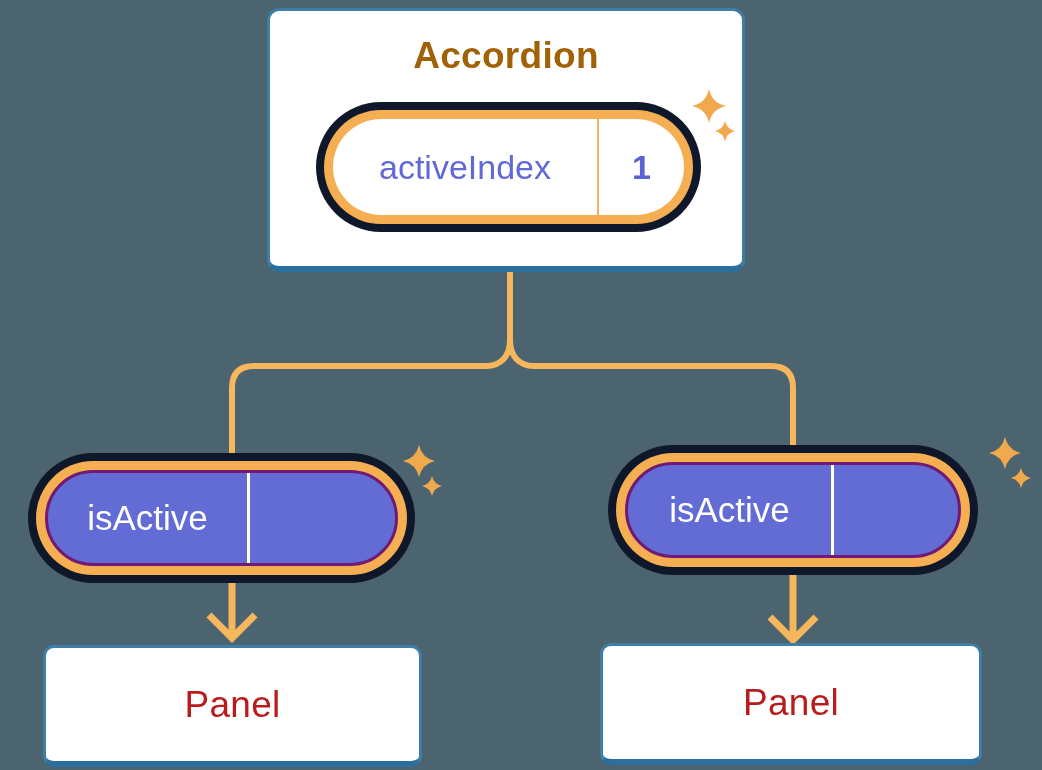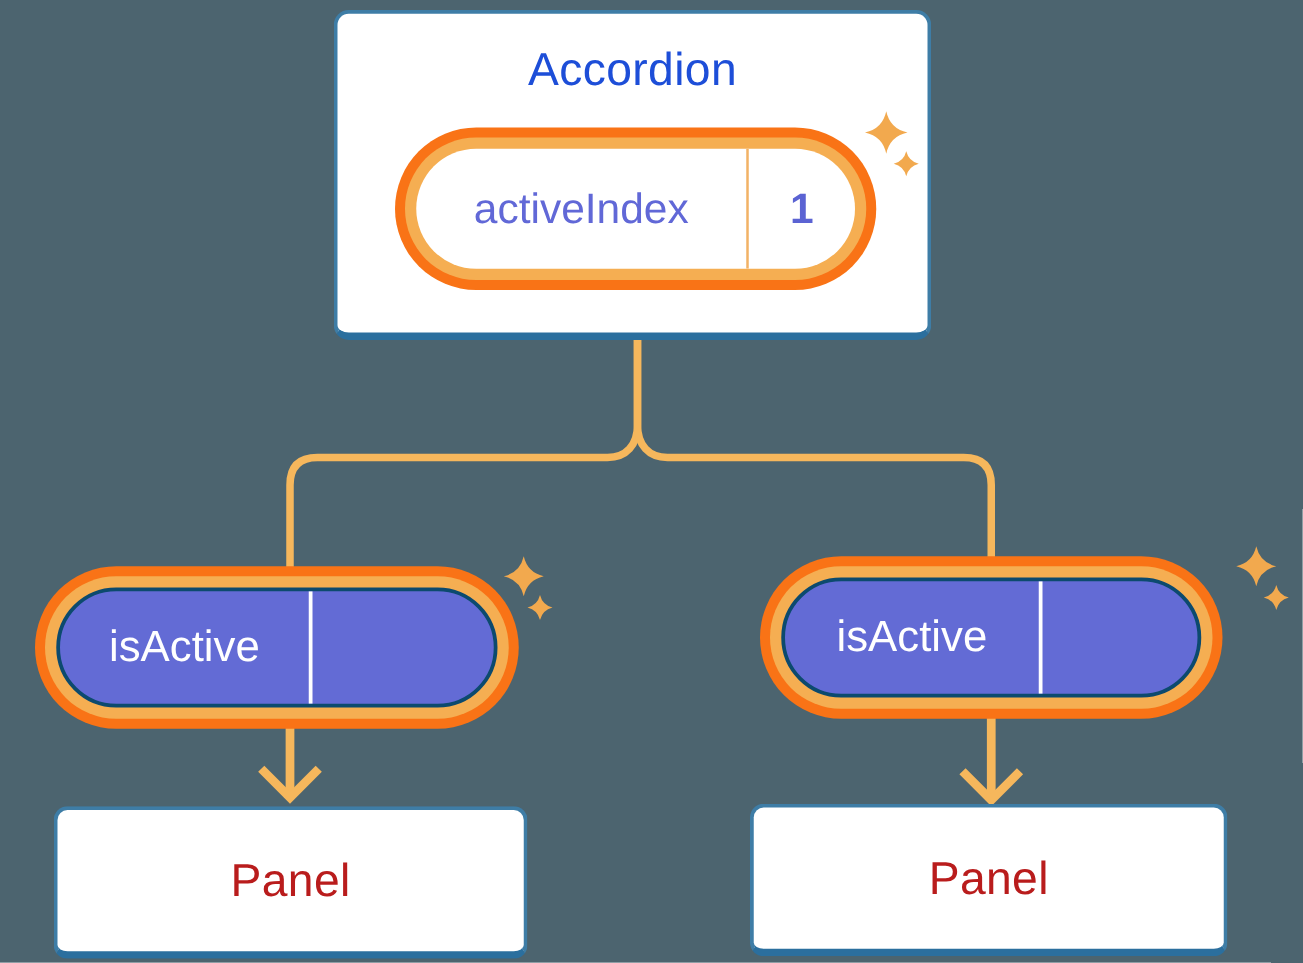--- a/index.html
+++ b/index.html
@@ -14,42 +14,42 @@
   .box {
     position:absolute; box-sizing:border-box; background:#FFFFFF;
     border:3px solid #3E7DA6; border-bottom:6px solid #2B6F9E; border-radius:12px;
   }
   .root-card { left:267px; top:8px; width:478px; height:264px; }
   .panel-left  { left:43px;  top:645px; width:379px; height:122px; border-radius:11px; }
   .panel-right { left:600px; top:643px; width:382px; height:122px; border-radius:11px; }
 
   .card-title {
     margin-top:24px; text-align:center;
-    font-size:37px; font-weight:400; color:#1d4ed8; letter-spacing:0.3px;
+    font-size:37px; font-weight:700; color:#a16207; letter-spacing:0.3px;
   }
   .panel-label {
     width:100%; height:100%; display:flex; align-items:center; justify-content:center;
     font-size:37px; font-weight:400; color:#b91c1c; letter-spacing:0.3px;
   }
 
   
   .pill-outer {
     position:absolute; box-sizing:border-box; padding:8px;
-    background:#f97316; border-radius:999px;
+    background:#0f172a; border-radius:999px;
   }
   .pill-ring {
     box-sizing:border-box; height:100%; padding:9px;
     background:#F5AE52; border-radius:999px;
   }
   .pill-core {
     box-sizing:border-box; height:100%; border-radius:999px;
     display:flex; align-items:stretch; overflow:hidden;
   }
   .pill-core.white  { background:#FFFFFF; }
-  .pill-core.purple { background:#636BD5; border:3px solid #0c4a6e; padding:0; }
+  .pill-core.purple { background:#636BD5; border:3px solid #701a75; padding:0; }
 
   .pill-cell { display:flex; align-items:center; justify-content:center; }
 
   .state-pill { left:316px; top:102px; width:385px; height:130px; }
   .state-pill .pill-label { flex:0 0 264px; font-size:34px; color:#6168D7; }
   .state-pill .pill-divider { flex:0 0 2px; background:#F2B266; }
   .state-pill .pill-value { flex:1; font-size:34px; font-weight:700; color:#5B63D3; }
 
   .prop-pill .pill-label { font-size:35px; color:#FFFFFF; }
   .prop-pill .pill-divider { flex:0 0 3px; background:#FFFFFF; }

